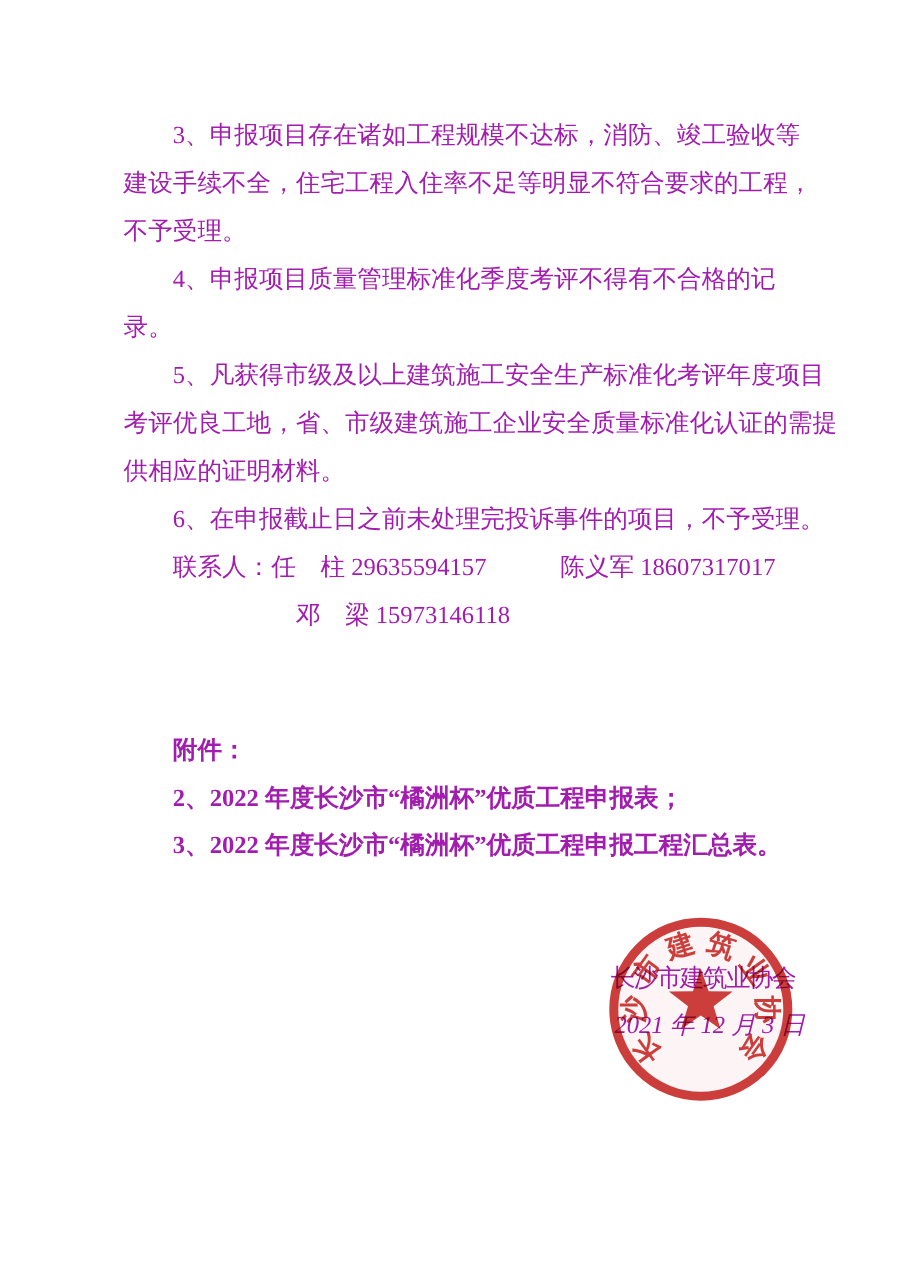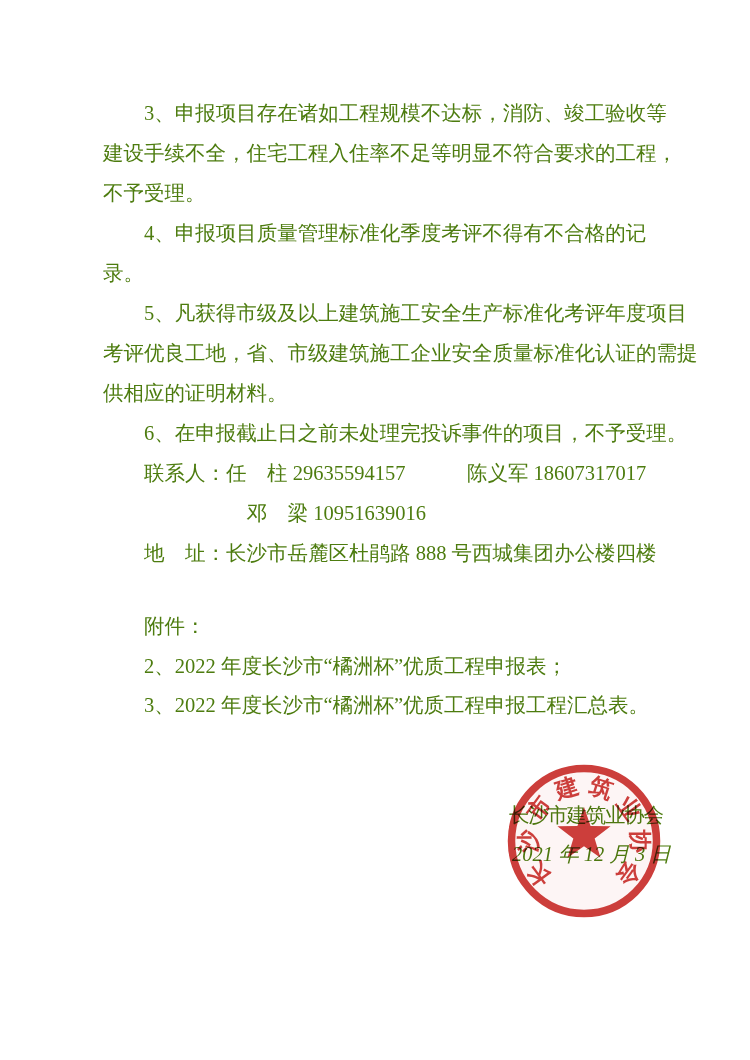--- a/index.html
+++ b/index.html
@@ -1,31 +1,31 @@
 <!DOCTYPE html>
 <html><head>
 <meta charset="utf-8">
 <style>
   html,body { margin:0; padding:0; background:#ffffff; }
   .page {
     position:relative; width:750px; height:1060px; background:#ffffff;
     font-family:"Liberation Serif","DejaVu Serif",serif;
-    color:#4d7c0f; overflow:hidden;
+    color:#a21caf; overflow:hidden;
   }
   .body-block {
     position:absolute; left:103px; top:93px; width:578px;
     font-size:20.5px; line-height:40px;
   }
   .body-block p { margin:0; white-space:nowrap; }
   .ind { text-indent:41px; }
   .attach-block {
     position:absolute; left:103px; top:607px; width:600px;
     font-size:20.5px; line-height:39.5px;
   }
-  .attach-block p { margin:0; white-space:nowrap; }
+  .attach-block p { margin:0; white-space:nowrap;font-weight:bold; }
   .sign-org {
     position:absolute; left:509px; top:801px; font-size:20.5px;
     letter-spacing:-1.3px; white-space:nowrap;
   }
   .sign-date {
     position:absolute; left:512px; top:840px; font-size:20.5px; white-space:nowrap;font-style:italic;
   }
   .seal {
     position:absolute; left:499px; top:756px; width:170px; height:170px;
     mix-blend-mode:multiply; opacity:0.88; pointer-events:none;
@@ -44,22 +44,21 @@
     <p class="ind">3、申报项目存在诸如工程规模不达标，消防、竣工验收等</p>
     <p>建设手续不全，住宅工程入住率不足等明显不符合要求的工程，</p>
     <p>不予受理。</p>
     <p class="ind">4、申报项目质量管理标准化季度考评不得有不合格的记</p>
     <p>录。</p>
     <p class="ind">5、凡获得市级及以上建筑施工安全生产标准化考评年度项目</p>
     <p>考评优良工地，省、市级建筑施工企业安全质量标准化认证的需提</p>
     <p>供相应的证明材料。</p>
     <p class="ind">6、在申报截止日之前未处理完投诉事件的项目，不予受理。</p>
     <p class="ind">联系人：任　柱 29635594157　　　陈义军 18607317017</p>
-    <p class="ind">　　　　　邓　梁 10951639016</p>
-    <p class="ind">地　址：长沙市岳麓区杜鹃路 888 号西城集团办公楼四楼</p>
+    <p class="ind">　　　　　邓　梁 15973146118</p>
   </div>
 
   <div class="attach-block">
     <p class="ind">附件：</p>
     <p class="ind">2、2022 年度长沙市“橘洲杯”优质工程申报表；</p>
     <p class="ind">3、2022 年度长沙市“橘洲杯”优质工程申报工程汇总表。</p>
   </div>
 
   <div class="sign-org">长沙市建筑业协会</div>
   <div class="sign-date">2021 年 12 月 3 日</div>

